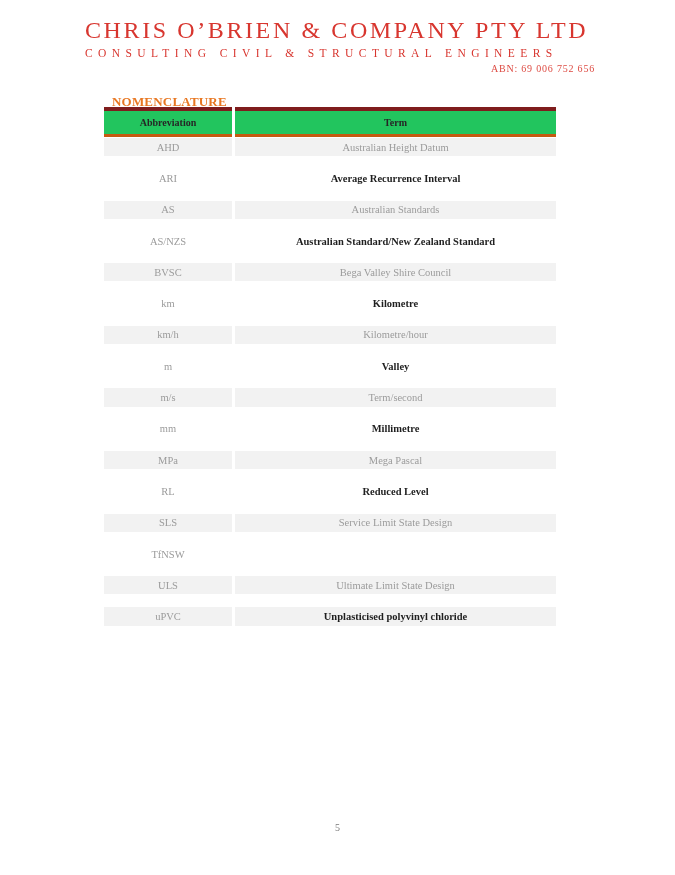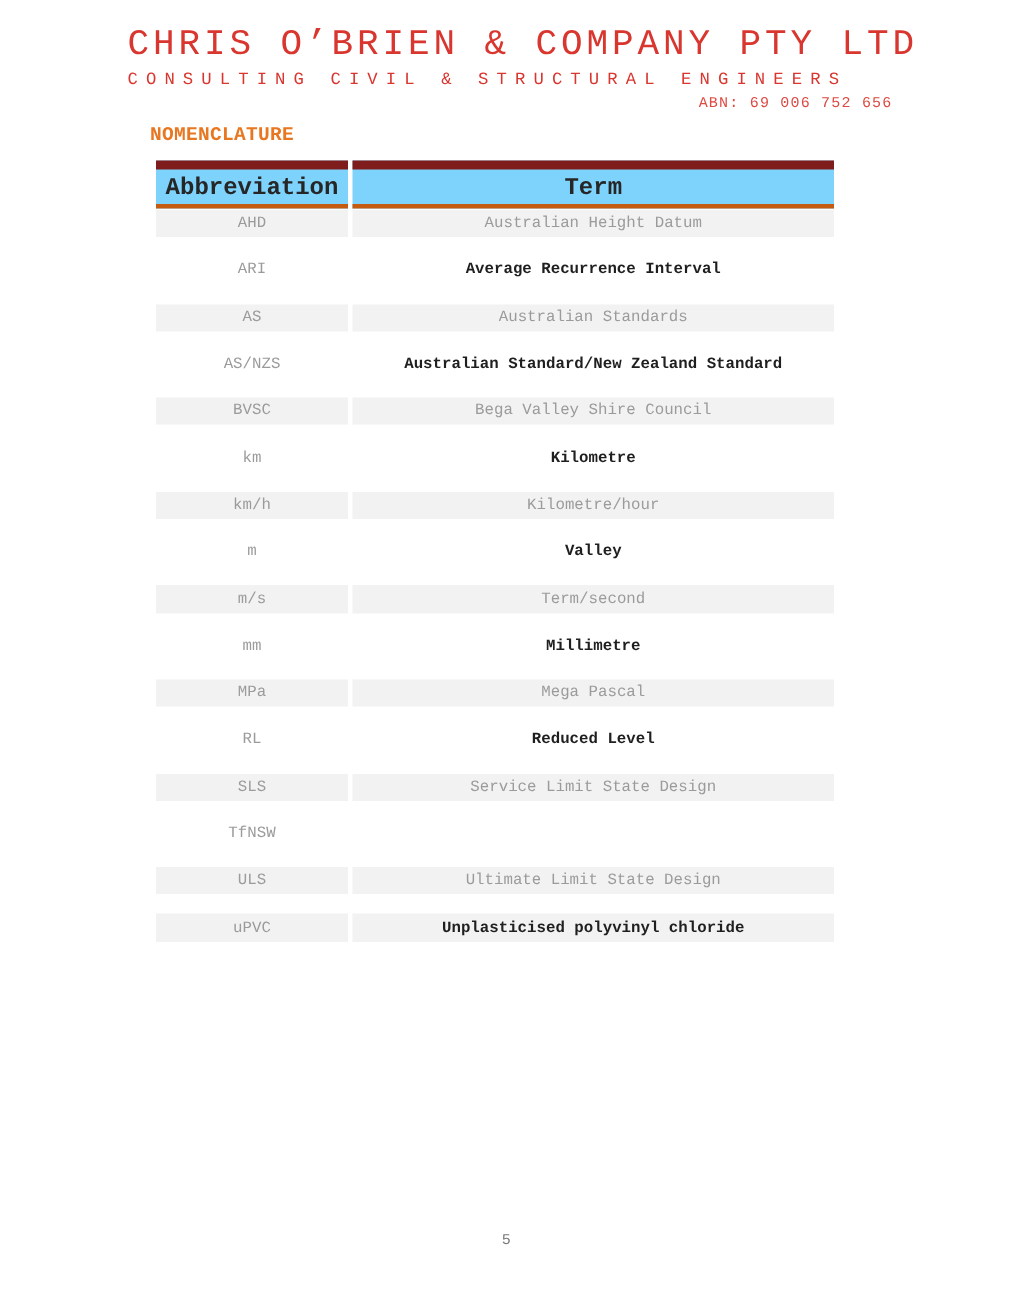--- a/index.html
+++ b/index.html
@@ -1,20 +1,20 @@
 <!DOCTYPE html>
 <html><head>
 <meta charset="utf-8">
 <style>
   html,body{margin:0;padding:0;background:#ffffff;}
   .page{
     position:relative;
     width:675px;height:875px;
     background:#ffffff;
-    font-family:Liberation Mono, monospace;
+    font-family:Liberation Serif, serif;
     overflow:hidden;
   }
   
   .letterhead{position:absolute;left:85px;top:18px;width:510px;}
   .company-name{
     color:#d8362f;
     font-size:24px;
     font-weight:400;
     letter-spacing:2.6px;
     white-space:nowrap;
@@ -31,21 +31,21 @@
   .abn{
     color:#dd4a42;
     font-size:10px;
     letter-spacing:0.8px;
     text-align:right;
     margin-top:4px;
   }
   
   .section-title{
     position:absolute;left:100px;top:82px;
-    margin:0;
+    margin:12px;
     color:#e87722;
     font-size:13px;
     font-weight:700;
     letter-spacing:0.2px;
   }
   
   .nomen-table{
     position:absolute;left:104px;top:107px;width:452px;
     display:flex;flex-direction:column;row-gap:1px;
     background:#ffffff;
@@ -58,25 +58,25 @@
   .cell{
     display:flex;align-items:center;justify-content:center;
     text-align:center;
     background:#ffffff;
     height:18.3px;
     font-size:10.5px;
     color:#9b9b9b;
   }
   .thead .cell{
     height:23px;
-    font-size:16px;
+    font-size:10px;
     font-weight:700;
     color:#262626;
-    background:#7dd3fc;
-    border-top:6px solid #7f1d1d;
+    background:#22c55e;
+    border-top:4px solid #7f1d1d;
     border-bottom:3px solid #c55a11;
   }
   .trow.shaded .cell{background:#f2f2f2;}
   .trow.emphasis .cell.term{color:#1f1f1f;font-weight:700;text-align:center;}
   
   .page-number{
     position:absolute;left:0;top:822px;width:675px;
     text-align:center;
     font-size:10px;
     color:#7a7a7a;

